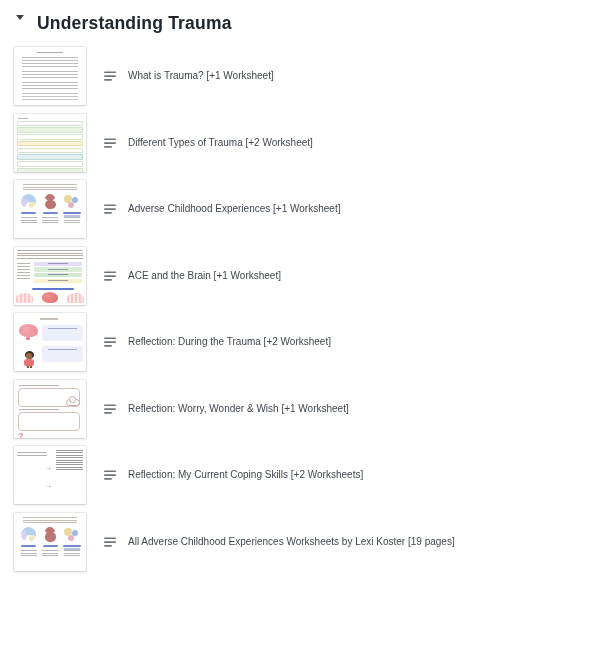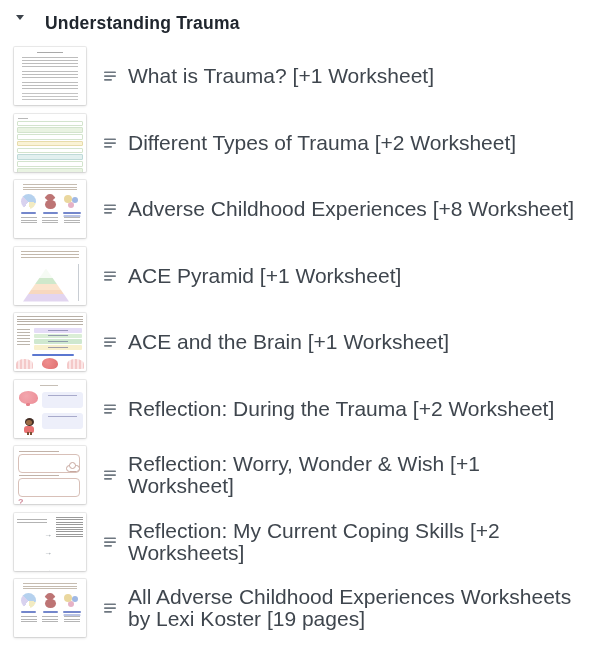--- a/index.html
+++ b/index.html
@@ -5,21 +5,20 @@
   html,body{margin:0;padding:0;background:#ffffff;}
   body{
     width:600px;height:650px;overflow:hidden;
     font-family:"Liberation Sans","DejaVu Sans",sans-serif;
     -webkit-font-smoothing:antialiased;
   }
   
   .section-header{
     display:flex;align-items:flex-start;
     padding:13px 0 0 16px;
-    gap:8px;
   }
   .caret{
     width:0;height:0;
     border-left:4.5px solid transparent;
     border-right:4.5px solid transparent;
     border-top:5.5px solid #3c434b;
     margin-right:13px;margin-top:2px;
     cursor:pointer;
   }
   .section-title{
@@ -36,21 +35,21 @@
     width:72px;height:58px;flex-shrink:0;
     background:#fff;border-radius:1px;position:relative;overflow:hidden;
     box-shadow:0 0 0 1px rgba(0,0,0,.07),0 1px 3px rgba(0,0,0,.15);
     cursor:pointer;
   }
   .notes-icon{
     margin-left:16px;margin-right:10px;flex-shrink:0;
     display:inline-flex;align-items:center;
   }
   .title{
-    font-size:21px;color:#3f464e;line-height:22px;
+    font-size:10px;color:#3f464e;line-height:22px;
     max-width:452px;cursor:pointer;
   }
   
   
   .t1-art{position:absolute;inset:5px 8px;background-repeat:no-repeat;
     background-image:
       linear-gradient(#a9a9a9,#a9a9a9),
       repeating-linear-gradient(to bottom,#bdbdbd 0 1px,transparent 1px 3px),
       repeating-linear-gradient(to bottom,#bdbdbd 0 1px,transparent 1px 3px),
       repeating-linear-gradient(to bottom,#bdbdbd 0 1px,transparent 1px 3px),
@@ -218,40 +217,23 @@
     </div>
     <span class="notes-icon">
       <svg width="16" height="16" viewBox="0 0 16 16">
           <g fill="#6e7780">
             <rect x="2" y="3.4" width="12" height="1.7" rx="0.85"></rect>
             <rect x="2" y="7.2" width="12" height="1.7" rx="0.85"></rect>
             <rect x="2" y="11" width="8" height="1.7" rx="0.85"></rect>
           </g>
         </svg>
     </span>
-    <div class="title">Adverse Childhood Experiences [+8 Worksheet]</div>
-  </div>
-
-  <div class="row">
-    <div class="thumb">
-      <div class="t4-cap"></div>
-      <div class="pyramid"></div>
-      <div class="axis"></div>
-    </div>
-    <span class="notes-icon">
-      <svg width="16" height="16" viewBox="0 0 16 16">
-          <g fill="#6e7780">
-            <rect x="2" y="3.4" width="12" height="1.7" rx="0.85"></rect>
-            <rect x="2" y="7.2" width="12" height="1.7" rx="0.85"></rect>
-            <rect x="2" y="11" width="8" height="1.7" rx="0.85"></rect>
-          </g>
-        </svg>
-    </span>
-    <div class="title">ACE Pyramid [+1 Worksheet]</div>
-  </div>
+    <div class="title">Adverse Childhood Experiences [+1 Worksheet]</div>
+  </div>
+
 
   <div class="row">
     <div class="thumb">
       <div class="t5-cap"></div>
       <div class="t5-side"></div>
       <div class="t5-bars">
         <div class="hbar p"></div>
         <div class="hbar g1"></div>
         <div class="hbar g2"></div>
         <div class="hbar yl"></div>

